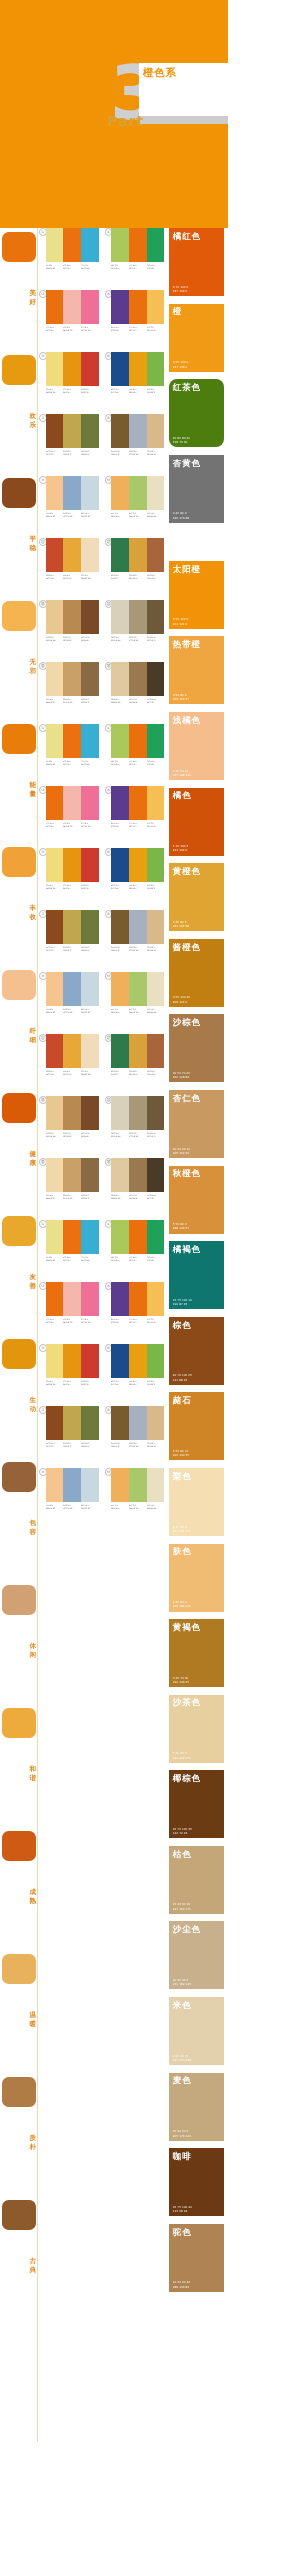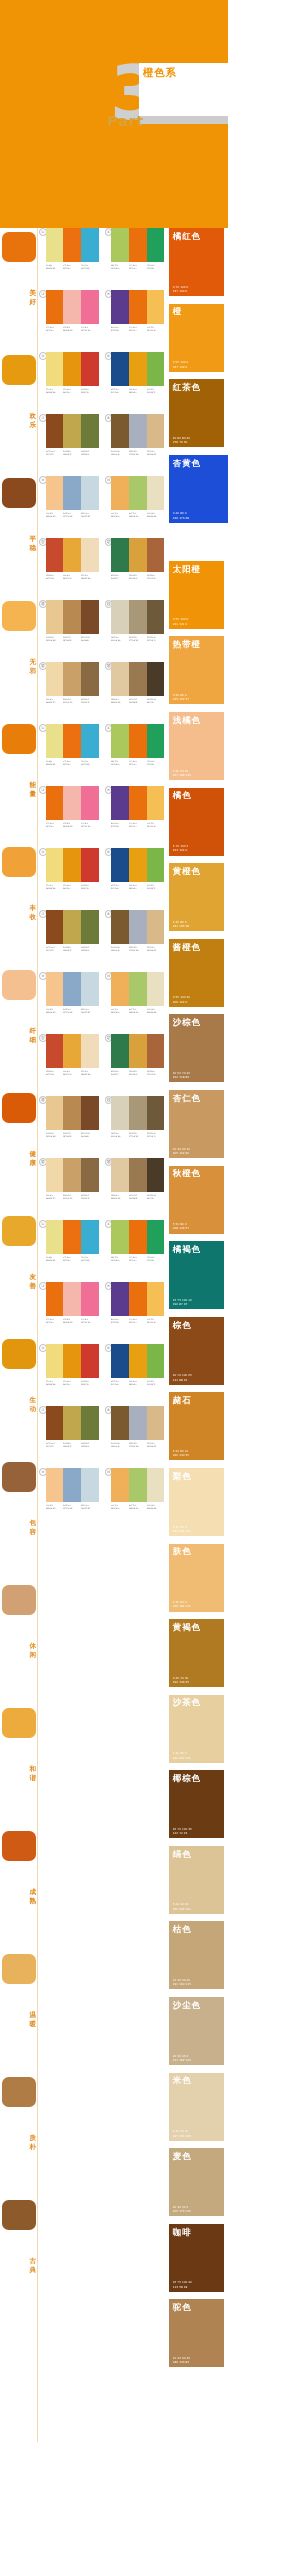--- a/index.html
+++ b/index.html
@@ -741,25 +741,25 @@
       </div>
     <div class="names" id="names">
         <div class="namebox" style="background: rgb(224, 90, 10);">
           <span class="nm">橘红色</span>
           <span class="cd">0-70-100-0<br>237-109-0</span>
         </div>
         <div class="namebox" style="background: rgb(240, 154, 21);">
           <span class="nm">橙</span>
           <span class="cd">0-55-100-0<br>237-139-0</span>
         </div>
-        <div class="namebox" style="background: #a16207;">
+        <div class="namebox" style="background: #4d7c0f; border-radius: 8px;">
           <span class="nm">红茶色</span>
           <span class="cd">20-80-80-20<br>158-79-30</span>
         </div>
-        <div class="namebox" style="background: #1d4ed8; padding-left: 12px;">
+        <div class="namebox" style="background: #737373;">
           <span class="nm">杏黄色</span>
           <span class="cd">0-40-80-0<br>246-173-68</span>
         </div>
         <div class="namebox" style="background: rgb(240, 147, 6); margin-top: 38px;">
           <span class="nm">太阳橙</span>
           <span class="cd">0-55-100-0<br>241-141-0</span>
         </div>
         <div class="namebox" style="background: rgb(240, 166, 64);">
           <span class="nm">热带橙</span>
           <span class="cd">0-50-80-0<br>243-152-57</span>
@@ -817,24 +817,20 @@
           <span class="cd">0-40-70-30<br>192-136-55</span>
         </div>
         <div class="namebox" style="background: rgb(232, 207, 160);">
           <span class="nm">沙茶色</span>
           <span class="cd">5-20-35-0<br>242-212-171</span>
         </div>
         <div class="namebox" style="background: rgb(107, 60, 20);">
           <span class="nm">椰棕色</span>
           <span class="cd">45-70-100-35<br>122-72-23</span>
         </div>
-        <div class="namebox" style="background: rgb(221, 196, 151);">
-          <span class="nm">绢色</span>
-          <span class="cd">5-20-40-10<br>230-205-161</span>
-        </div>
         <div class="namebox" style="background: rgb(196, 166, 120);">
           <span class="nm">枯色</span>
           <span class="cd">15-30-50-20<br>191-160-115</span>
         </div>
         <div class="namebox" style="background: rgb(200, 176, 140);">
           <span class="nm">沙尘色</span>
           <span class="cd">20-30-45-0<br>211-182-143</span>
         </div>
         <div class="namebox" style="background: rgb(227, 208, 173);">
           <span class="nm">米色</span>

